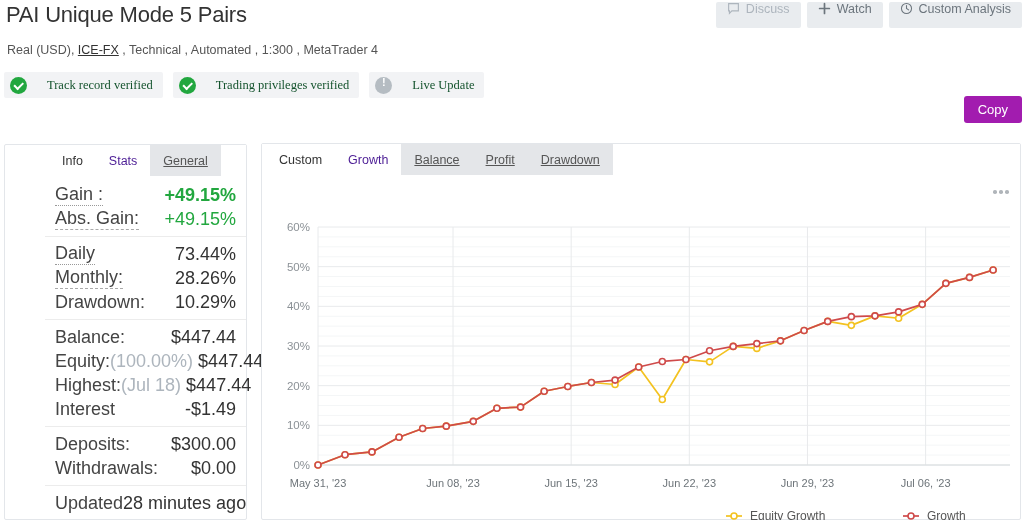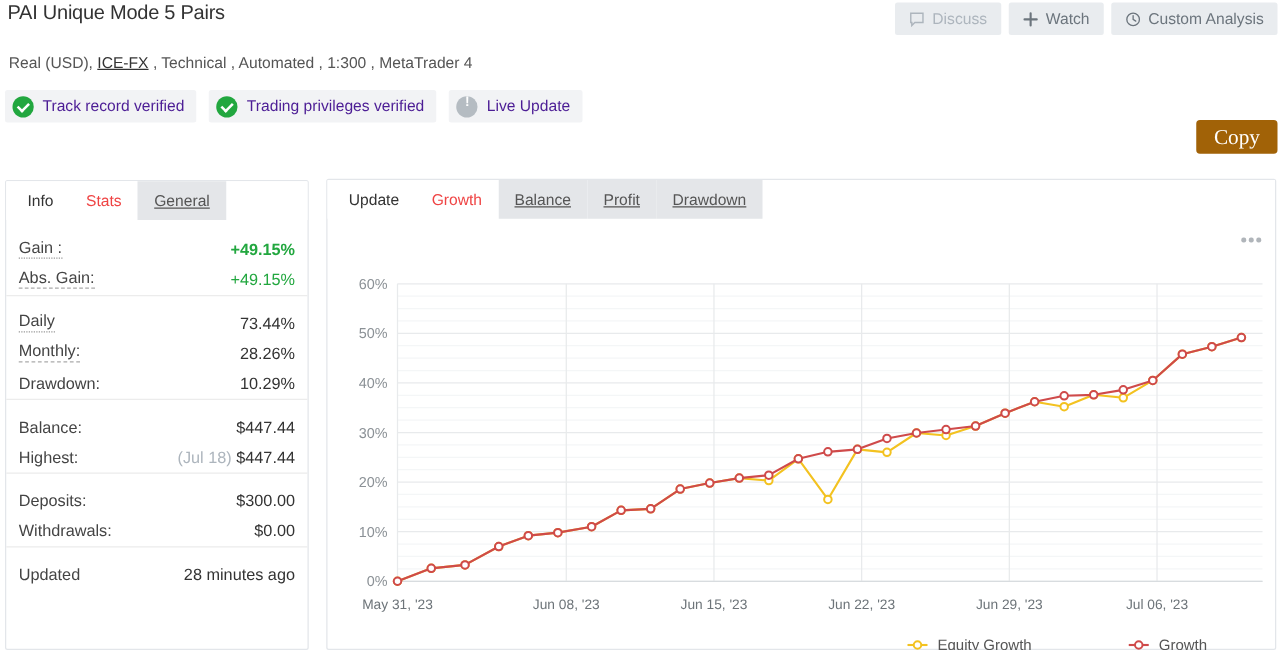--- a/index.html
+++ b/index.html
@@ -10,102 +10,102 @@
     font-family: "Liberation Sans", sans-serif;
     color: #333;
     overflow: hidden;
   }
   .page { position: relative; width: 1024px; height: 524px; }
 
   
   .header { position: absolute; left: 0; top: 0; width: 1024px; }
   .title {
     position: absolute; left: 6px; top: 2px;
-    font-size: 16px; font-weight: 400; color: #333; letter-spacing: -0.2px;
+    font-size: 22px; font-weight: 400; color: #333; letter-spacing: -0.2px;
     white-space: nowrap;
   }
   .subtitle {
     position: absolute; left: 7px; top: 43px;
     font-size: 12.5px; color: #555; white-space: nowrap;
   }
   .subtitle .lnk { color: #333; text-decoration: underline; }
 
   .topbtns { position: absolute; right: 2px; top: 2px; display: flex; gap: 6px; }
   .topbtn {
     background: #e9ecef; border: none; border-radius: 2px;
     height: 26px; padding: 0 11px;
-    display: flex; align-items: center; gap: 6px;
+    display: flex; align-items: flex-start; gap: 6px;
     font-size: 12.5px; color: #6c757d;
     font-family: "Liberation Sans", sans-serif;
     cursor: pointer; white-space: nowrap;
   }
   .topbtn.dim { color: #adb5bd; }
   .topbtn svg { display: block; }
 
   
   .badges { position: absolute; left: 4px; top: 72px; display: flex; gap: 10px; }
   .badge {
     background: #f2f3f5; border-radius: 2px; height: 26px;
-    display: flex; align-items: center; gap: 7px; padding: 0 10px 0 6px;
-    font-size: 12.5px; color: #4c1d95; white-space: nowrap;
+    display: flex; align-items: center; gap: 20px; padding: 0 10px 0 6px;
+    font-size: 12.5px; color: #14532d; white-space: nowrap; font-family: Liberation Serif, serif;
   }
   .cicon { width: 17px; height: 17px; border-radius: 50%; display: block; }
   .cicon.green { background: #22a73f; position: relative; }
   .cicon.green::after {
     content: ""; position: absolute; left: 4px; top: 5px;
     width: 7px; height: 3.5px; border-left: 2px solid #fff; border-bottom: 2px solid #fff;
     transform: rotate(-45deg);
   }
   .cicon.grey { background: #b5bcc2; position: relative; }
   .cicon.grey::after {
     content: "!"; position: absolute; left: 0; top: -1px; width: 17px;
     text-align: center; color: #fff; font-size: 11px; font-weight: bold;
     font-family: "Liberation Sans", sans-serif;
   }
 
   
   .copy-btn {
     position: absolute; right: 2px; top: 96px;
-    background: #a16207; color: #fff; border: none; border-radius: 3px;
-    height: 27px; padding: 0 14px; font-size: 17px; cursor: pointer;
-    font-family: Liberation Serif, serif;
+    background: #a21caf; color: #fff; border: none; border-radius: 3px;
+    height: 27px; padding: 0 14px; font-size: 13px; cursor: pointer;
+    font-family: Liberation Sans, sans-serif;
   }
 
   
   .left-panel {
     position: absolute; left: 4px; top: 144px;
     width: 243px; height: 376px;
-    background: #fff; border: 1px solid #e3e6ea; border-radius: 2px;
+    background: #fff; border: 1px solid #e3e6ea; border-radius: 2px; padding-left: 40px;
   }
   .right-panel {
     position: absolute; left: 261px; top: 143px;
     width: 760px; height: 377px;
     background: #fff; border: 1px solid #e3e6ea; border-radius: 2px;
   }
 
   
   .tabrow {
     position: relative; height: 31px; background: #fff;
     display: flex; align-items: flex-end; padding-left: 4px;
   }
   .tab {
     height: 31px; padding: 0 13px; display: flex; align-items: center;
     font-size: 12.5px; color: #555; cursor: pointer; white-space: nowrap;
     background: transparent; border: none;
     font-family: "Liberation Sans", sans-serif;
   }
   .tab.grey { background: #e4e6e9; text-decoration: underline; }
-  .tab.active { background: #fff; color: #ef4444; }
+  .tab.active { background: #fff; color: #4c1d95; }
   .tab.plain { background: transparent; color: #333; }
 
   
   .stats { padding: 0; }
   .srow {
-    display: flex; justify-content: space-between; align-items: flex-end;
-    padding: 0 10px; height: 24px; font-size: 13px; color: #444;
+    display: flex; justify-content: space-between; align-items: center;
+    padding: 0 10px; height: 24px; font-size: 18px; color: #444;
   }
   .srow .lbl { color: #444; }
   .srow .lbl.dot { border-bottom: 1px dotted #999; line-height: 1.15; }
   .srow .lbl.dash { border-bottom: 1px dashed #aaa; line-height: 1.15; }
   .srow .val { color: #333; text-align: right; white-space: nowrap; }
   .srow .val.green { color: #22a73f; font-weight: bold; }
   .srow .val.greenplain { color: #22a73f; }
   .srow .muted { color: #adb5bd; }
   .sep { height: 1px; background: #ececec; margin: 5px 0; }
   .pad-top { padding-top: 7px; }
@@ -210,44 +210,52 @@
       <div class="srow">
         <span class="lbl">Drawdown:</span>
         <span class="val">10.29%</span>
       </div>
       <div class="sep"></div>
       <div class="srow">
         <span class="lbl">Balance:</span>
         <span class="val">$447.44</span>
       </div>
       <div class="srow">
+        <span class="lbl">Equity:</span>
+        <span class="val"><span class="muted">(100.00%)</span> <span>$447.44</span></span>
+      </div>
+      <div class="srow">
         <span class="lbl">Highest:</span>
         <span class="val"><span class="muted">(Jul 18)</span> <span>$447.44</span></span>
       </div>
+      <div class="srow">
+        <span class="lbl">Interest</span>
+        <span class="val">-$1.49</span>
+      </div>
       <div class="sep"></div>
       <div class="srow">
         <span class="lbl">Deposits:</span>
         <span class="val">$300.00</span>
       </div>
       <div class="srow">
         <span class="lbl">Withdrawals:</span>
         <span class="val">$0.00</span>
       </div>
       <div class="sep"></div>
       <div class="srow">
         <span class="lbl">Updated</span>
         <span class="val">28 minutes ago</span>
       </div>
 
     </div>
   </div>
 
   <div class="right-panel">
     <div class="tabrow">
-      <span class="tab plain">Update</span>
+      <span class="tab plain">Custom</span>
       <button class="tab active">Growth</button>
       <button class="tab grey">Balance</button>
       <button class="tab grey">Profit</button>
       <button class="tab grey">Drawdown</button>
     </div>
 
     <div class="chart-wrap">
       <div class="dots">
           <i></i>
           <i></i>

